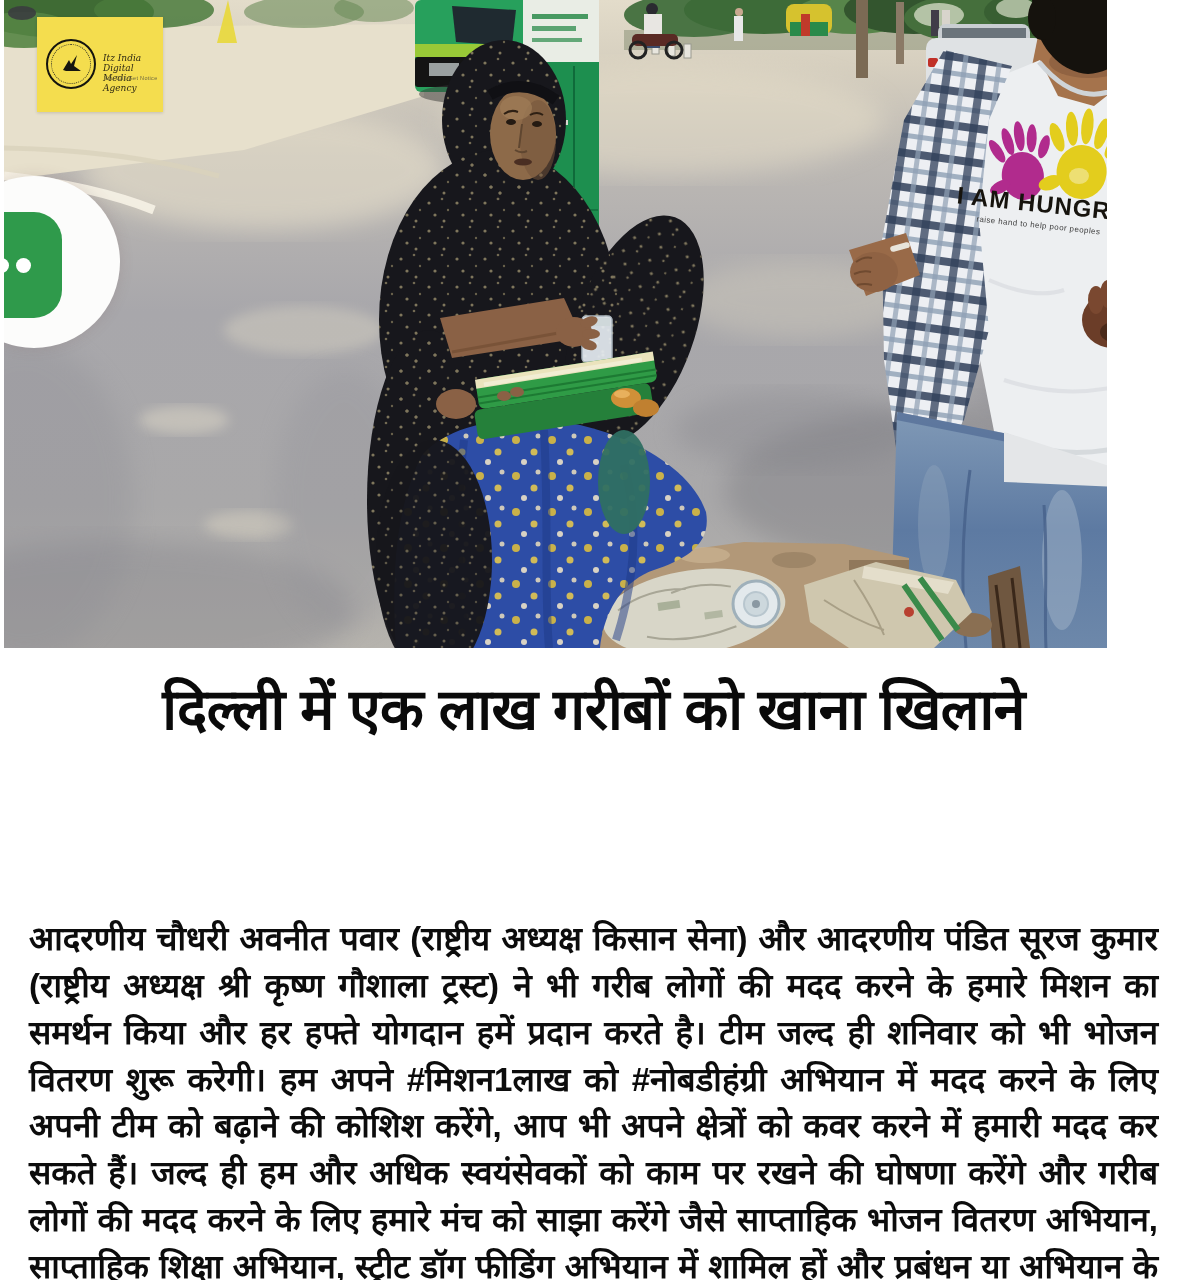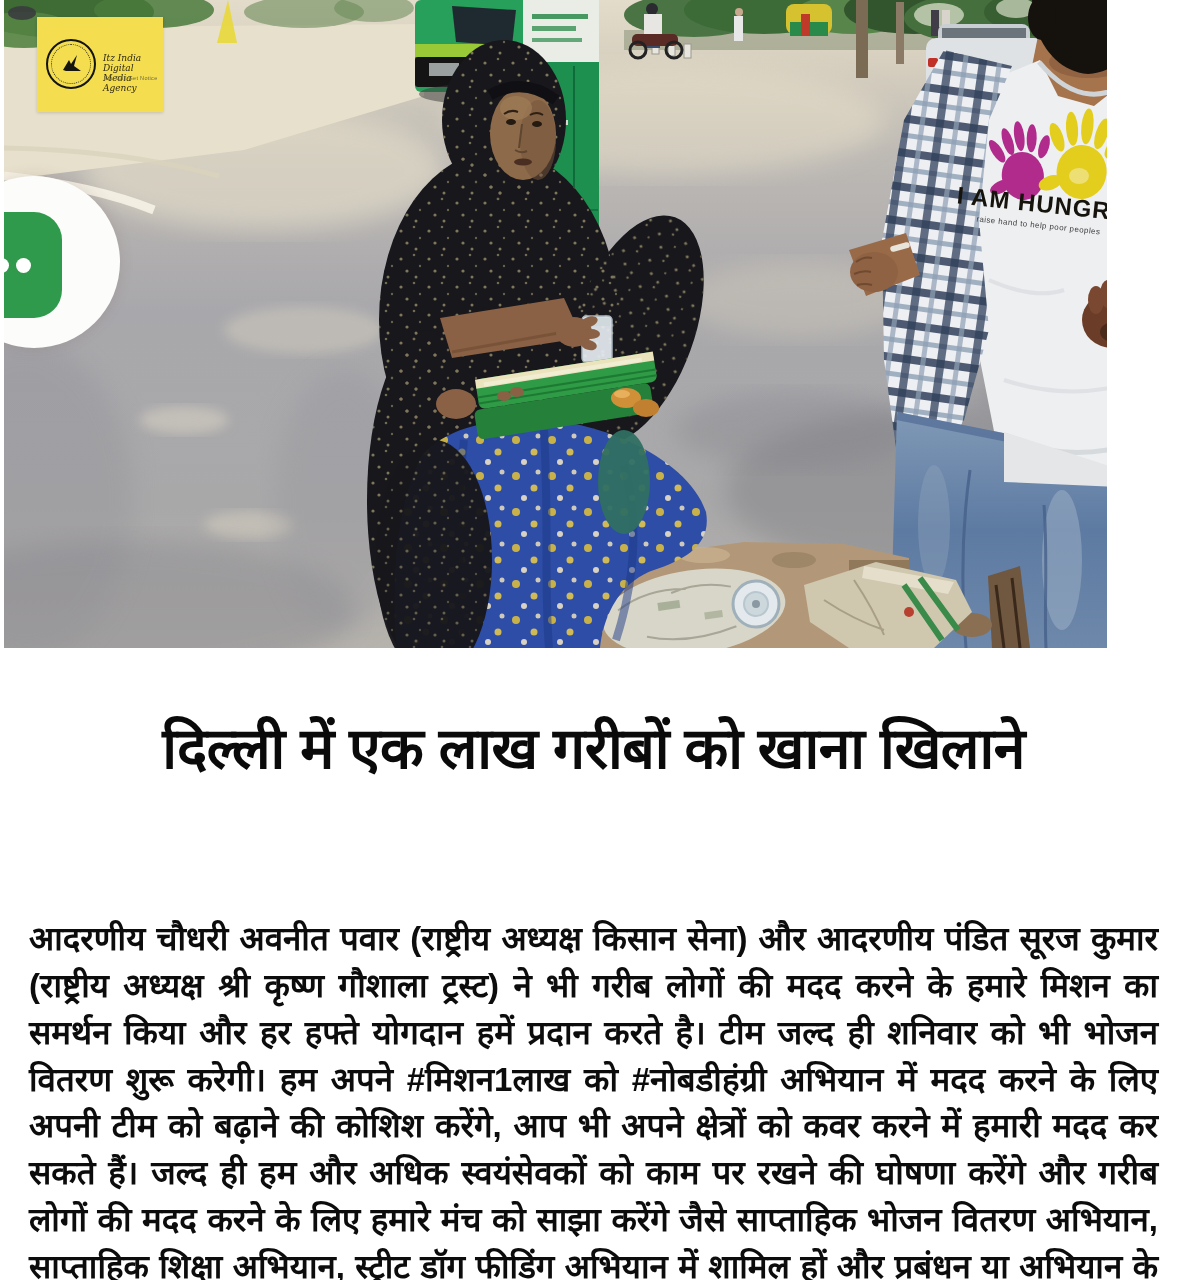--- a/index.html
+++ b/index.html
@@ -24,21 +24,21 @@
               background:#fcfcfb;box-shadow:0 0 14px rgba(120,90,90,.18);}
   .chat-bubble{position:absolute;left:-6px;top:36px;width:120px;height:106px;background:#2f9a4b;
                border-radius:28px;}
   .chat-dot{position:absolute;top:46px;width:15px;height:15px;border-radius:50%;background:#ffffff;}.chat-dot.d2{left:52px;}.chat-dot.d3{left:74px;}
   
   .tshirt-text{position:absolute;left:952px;top:190px;width:168px;text-align:center;
                transform:rotate(6deg);color:#16130d;}
   .tshirt-line1{font-size:24px;font-weight:800;letter-spacing:1px;white-space:nowrap;}
   .tshirt-line2{font-size:8px;font-weight:400;color:#414141;margin-top:3px;white-space:nowrap;letter-spacing:.4px;}
   
-  .headline{position:absolute;left:0;top:701px;width:1187px;text-align:center;color:#0a0a0a;
+  .headline{position:absolute;left:0;top:662px;width:1187px;text-align:center;color:#0a0a0a;
             font-weight:800;font-size:57px;line-height:94px;letter-spacing:-.5px;}
   
   .article-body{position:absolute;left:29px;top:916px;width:1129px;font-size:33px;font-weight:700;
                 line-height:1.42;color:#0c0c0c;text-align:justify;text-align-last:left;}
 </style>
 </head>
 <body>
 
 <div class="page">
 

